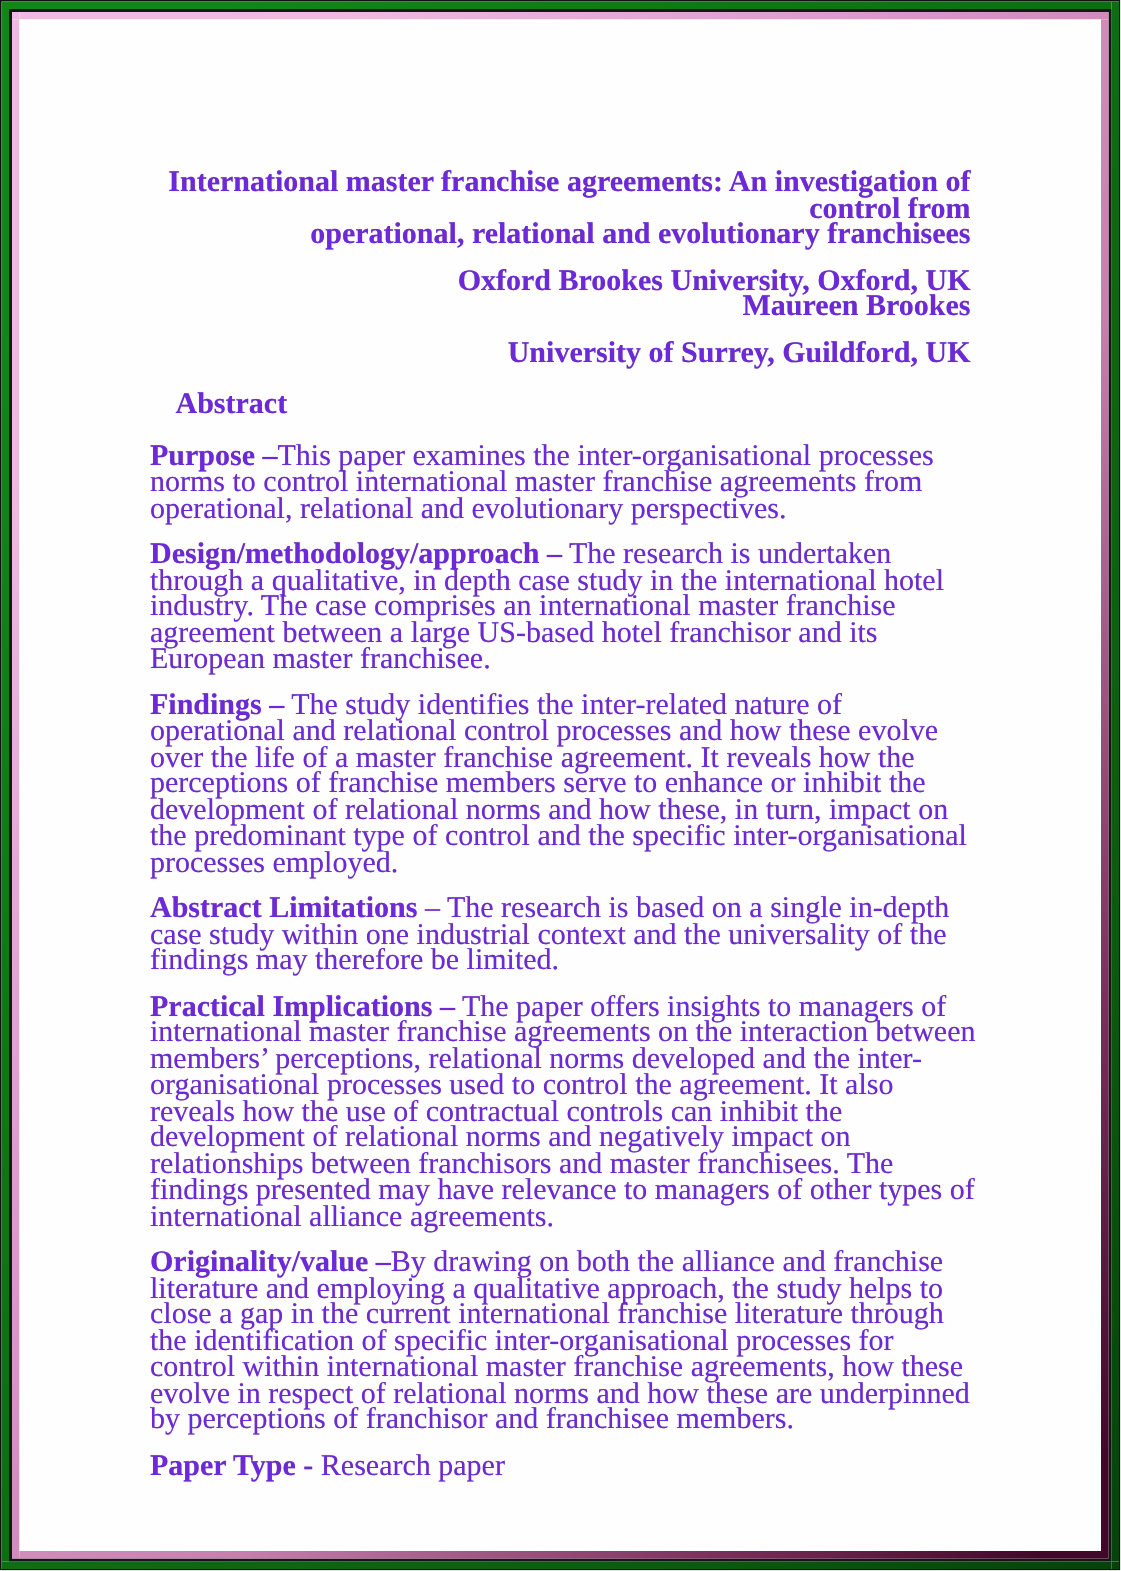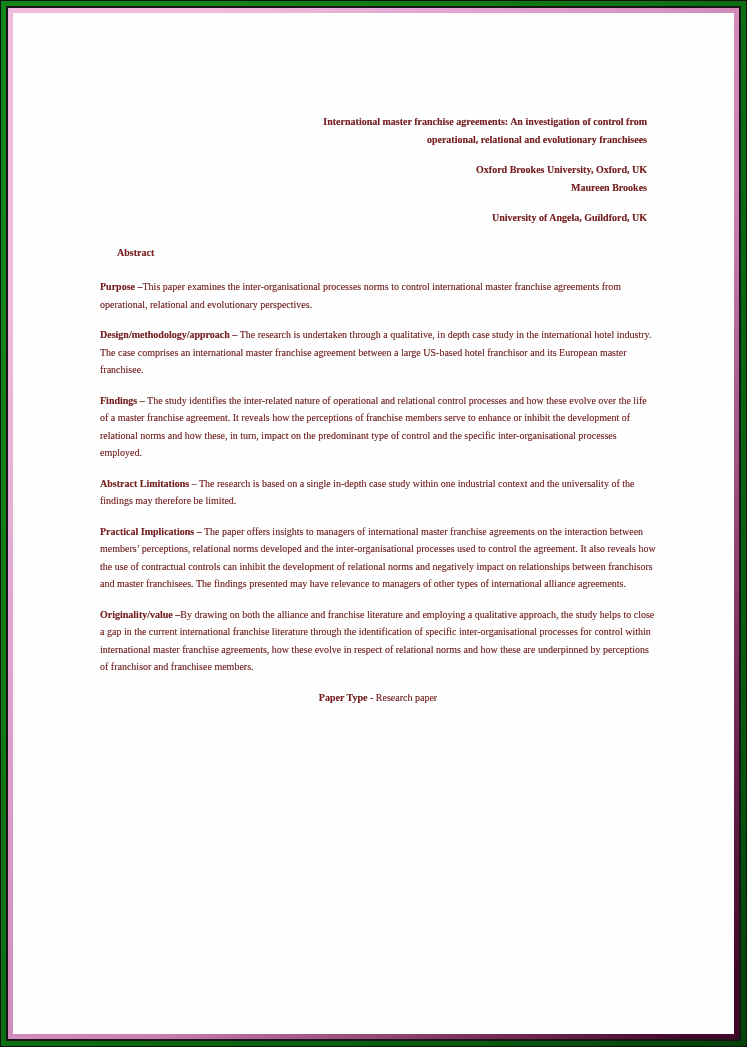--- a/index.html
+++ b/index.html
@@ -37,41 +37,41 @@
     box-sizing: border-box;
     border: 5px solid;
     border-image: linear-gradient(125deg, #f0bade 15%, #dd98c9 40%, #c77fae 60%, #7c2f5c 82%, #42082a 97%) 1;
     background: #fefefe;
   }
 
   .page-content {
     box-sizing: border-box;
     width: 100%; height: 100%;
     padding: 100px 78px 0 87px;
-    font-size: 10px;
+    font-size: 20px;
     line-height: 17.5px;
-    color: #7f1d1d;
+    color: #6d28d9;
     text-shadow: 0 0 0.5px rgba(40,40,40,0.45);
     background: #fefefe;
   }
 
   .header-block {
     text-align: right;
     font-weight: bold;
     margin-right: 9px;
   }
   .paper-title { margin: 0 0 13px 0; }
   .author-block { margin: 0 0 13px 0; }
 
   .abstract-heading { font-weight: bold; margin: 17px; }
 
   .section { margin: 0 0 13px 0; }
   .section .sec-label { font-weight: bold; }
 
-  .section:last-child { margin-bottom: 0; text-align: center; }
+  .section:last-child { margin-bottom: 0; }
 </style>
 </head>
 <body>
 
 <div class="page">
   <div class="frame-outer">
     <div class="frame-green">
       <div class="frame-black">
         <div class="frame-pink">
           <div class="page-content">
@@ -81,21 +81,21 @@
                 <div>International master franchise agreements: An investigation of control from</div>
                 <div>operational, relational and evolutionary franchisees</div>
               </div>
 
               <div class="author-block">
                 <div>Oxford Brookes University, Oxford, UK</div>
                 <div>Maureen Brookes</div>
               </div>
 
               <div class="author-block">
-                <div>University of Angela, Guildford, UK</div>
+                <div>University of Surrey, Guildford, UK</div>
               </div>
             </div>
 
             <div class="abstract-heading">Abstract</div>
 
             <p class="section"><span class="sec-label">Purpose –</span><span>This paper examines the inter-organisational processes norms to control international master franchise agreements from operational, relational and evolutionary perspectives.</span></p>
 
             <p class="section"><span class="sec-label">Design/methodology/approach –</span><span> The research is undertaken through a qualitative, in depth case study in the international hotel industry.  The case comprises an international master franchise agreement between a large US-based hotel franchisor and its European master franchisee.</span></p>
 
             <p class="section"><span class="sec-label">Findings –</span><span> The study identifies the inter-related nature of operational and relational control processes and how these evolve over the life of a master franchise agreement.  It reveals how the perceptions of franchise members serve to enhance or inhibit the development of relational norms and how these, in turn, impact on the predominant type of control and the specific inter-organisational processes employed.</span></p>

